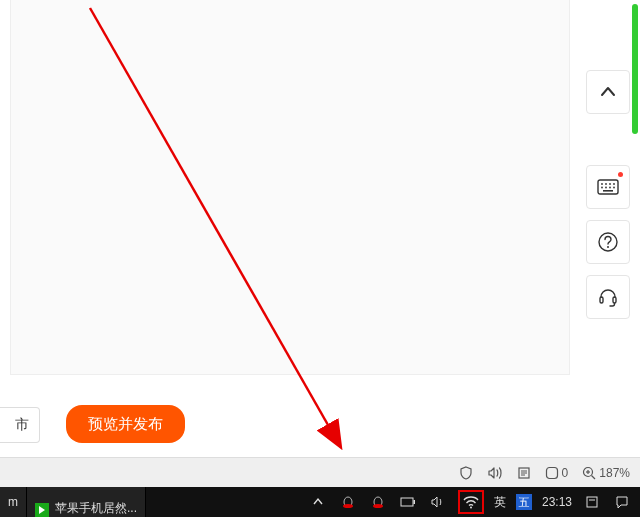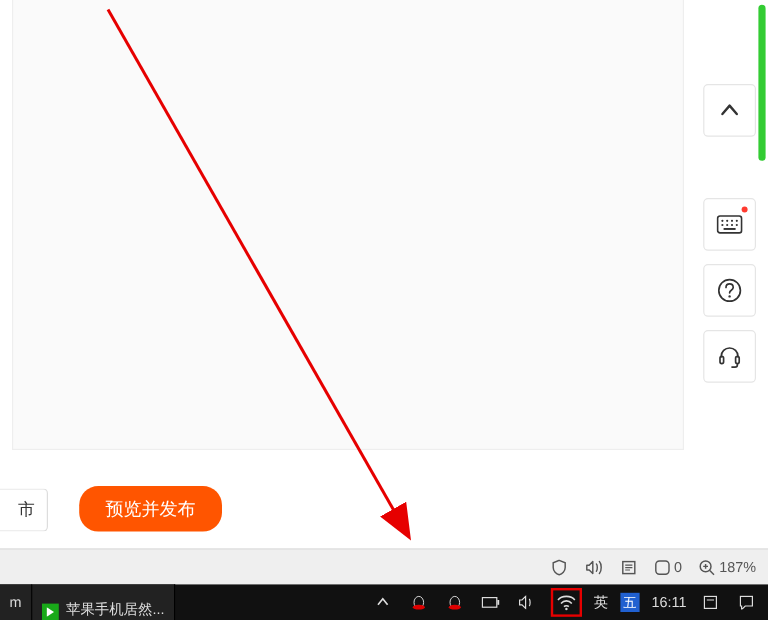--- a/index.html
+++ b/index.html
@@ -371,21 +371,21 @@
         <circle cx="8" cy="12.5" r="1" fill="#ddd"></circle>
       </svg>
     </span>
     <span class="tb-icon" style="width:auto;">
       <span>英</span>
     </span>
     <span class="ime-box">
       <span>五</span>
     </span>
     <span class="clock">
-      <span>16:11</span>
+      <span>23:13</span>
     </span>
     <span class="tb-icon">
       <svg width="12" height="12" viewBox="0 0 12 12">
           <rect x="1" y="1" width="10" height="10" stroke="#ddd" stroke-width="1" fill="none"></rect>
           <line x1="3" y1="4" x2="9" y2="4" stroke="#ddd" stroke-width="1"></line>
         </svg>
     </span>
     <span class="tb-icon">
       <svg width="12" height="12" viewBox="0 0 12 12">
           <path d="M1 1h10v8H5l-3 3V9H1z" stroke="#ddd" stroke-width="1" fill="none"></path>

